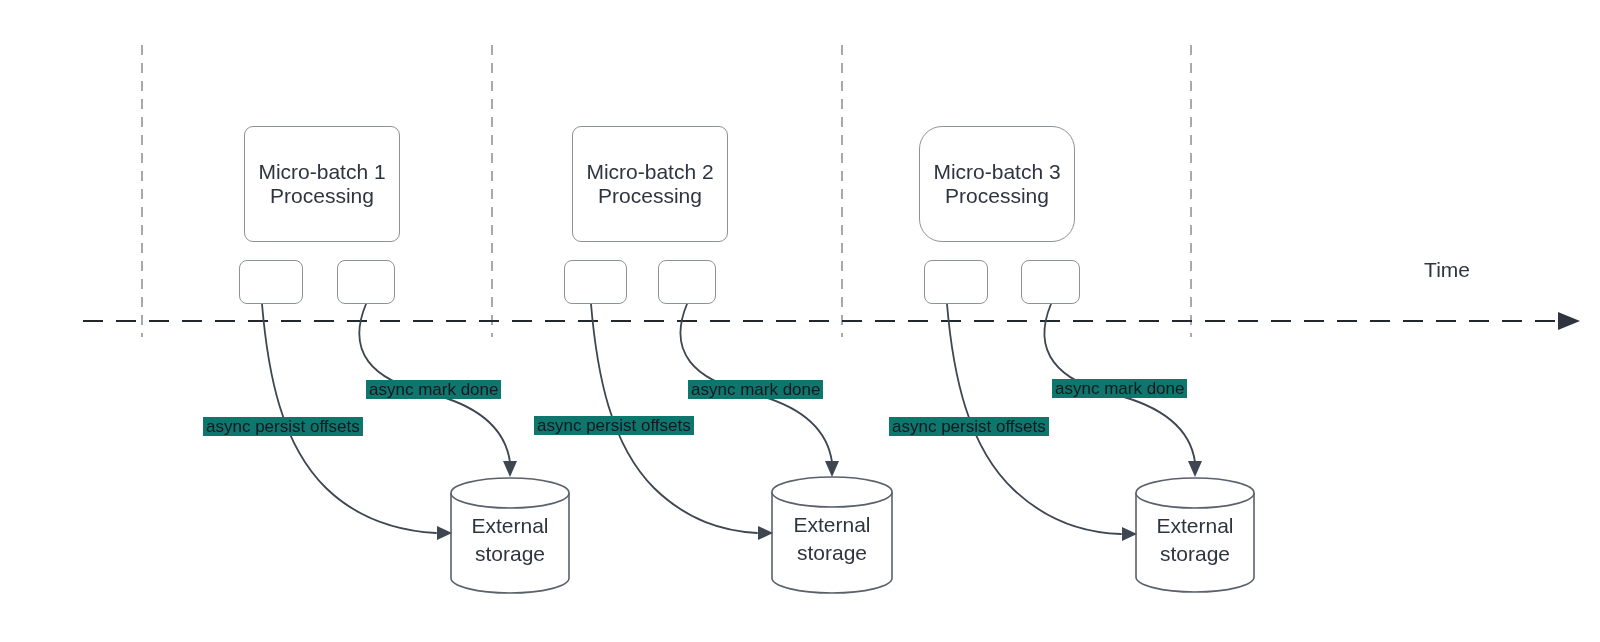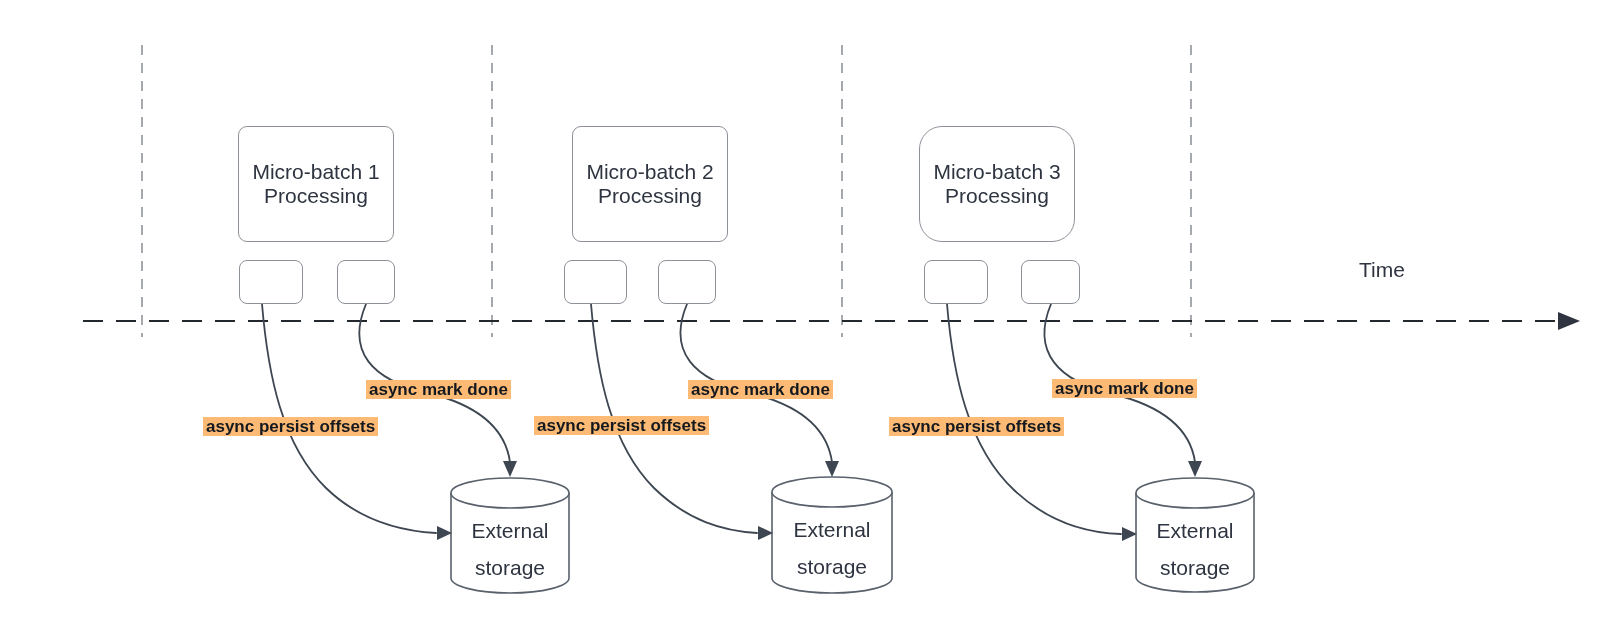--- a/index.html
+++ b/index.html
@@ -26,37 +26,37 @@
   .smallbox{
     position:absolute;
     height:44px;
     border:1.6px solid #8d9299;
     border-radius:8px;
     background:#ffffff;
     box-sizing:border-box;
   }
   .lbl{
     position:absolute;
-    font-size:17px;font-weight:bold;
+    font-size:17px;font-weight:normal;
     color:#14181f;
-    background:#fdba74;
+    background:#0f766e;
     white-space:nowrap;
     padding:0 3px;
     line-height:19px;
   }
   .storage-text{
     position:absolute;
     width:118px;
-    font-size:21px;line-height:37px;
+    font-size:21px;line-height:28px;
     color:#2e3440;text-align:center;
   }
   .time-label{
     position:absolute;
-    left:1342px;top:258px;width:80px;
-    font-size:21px;color:#2e3440;text-align:center;
+    left:1390px;top:258px;width:80px;
+    font-size:21px;color:#2e3440;text-align:right;
   }
 </style>
 </head>
 <body>
 
 <div id="canvas">
 
   <svg id="diagram-svg" width="1600" height="642" viewBox="0 0 1600 642">
 
     <line x1="142" y1="45" x2="142" y2="337" stroke="#a6a9ad" stroke-width="2" stroke-dasharray="10 8"></line>
@@ -92,21 +92,21 @@
     </g>
 
     <path d="M437 526 L437 540 L452 533 Z" fill="#3d4651"></path>
     <path d="M503 461 L517 461 L510 477 Z" fill="#3d4651"></path>
     <path d="M758 526 L758 540 L773 533 Z" fill="#3d4651"></path>
     <path d="M825 461 L839 461 L832 477 Z" fill="#3d4651"></path>
     <path d="M1122 527 L1122 541 L1137 534 Z" fill="#3d4651"></path>
     <path d="M1188 461 L1202 461 L1195 477 Z" fill="#3d4651"></path>
   </svg>
 
-  <div class="bigbox" style="left:238px;top:126px;">
+  <div class="bigbox" style="left:244px;top:126px;">
     <span>Micro-batch 1</span>
     <span>Processing</span>
   </div>
   <div class="smallbox" style="left:239px;top:260px;width:64px;"></div>
   <div class="smallbox" style="left:337px;top:260px;width:58px;"></div>
   <div class="lbl" style="left:203px;top:417px;">async persist offsets</div>
   <div class="lbl" style="left:366px;top:380px;">async mark done</div>
   <div class="storage-text" style="left:451px;top:512px;">External storage</div>
 
   <div class="bigbox" style="left:560px;top:126px;margin-left:12px;">

